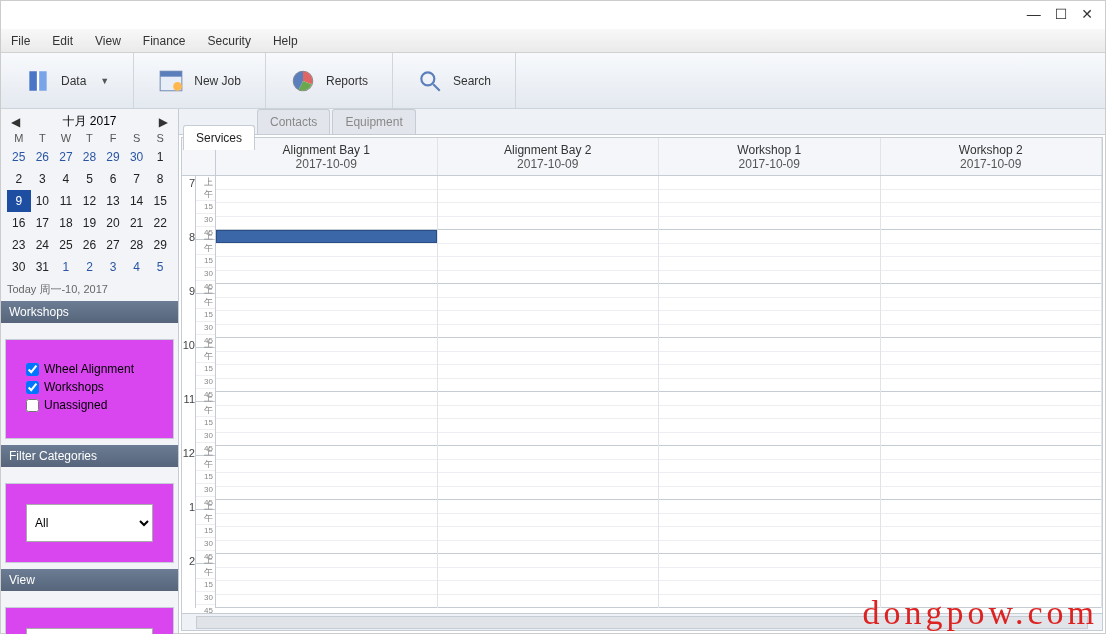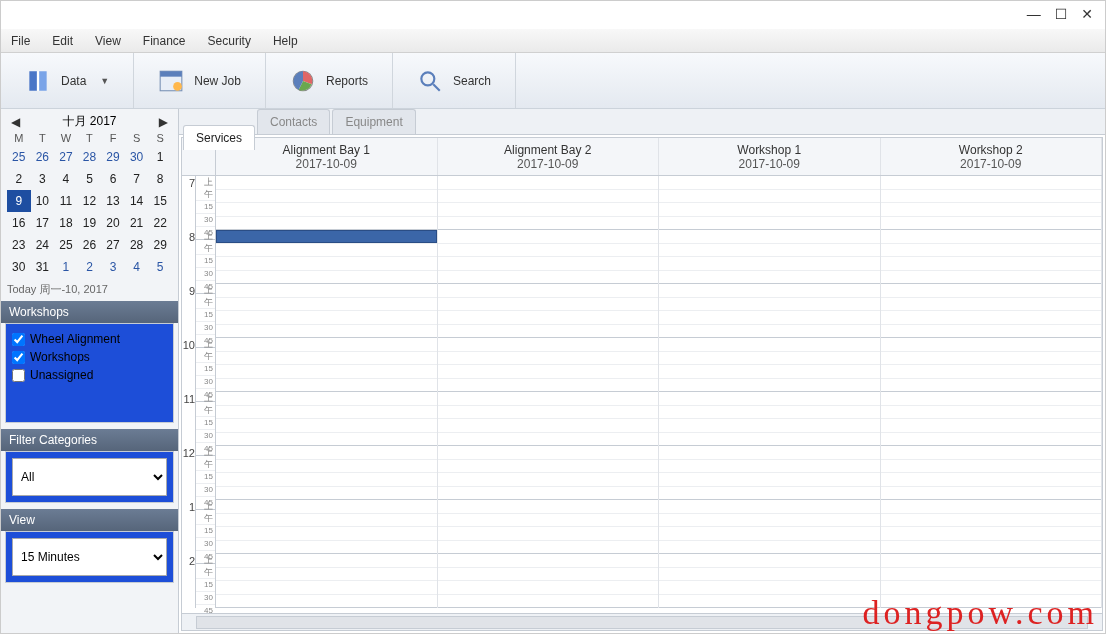--- a/index.html
+++ b/index.html
@@ -37,21 +37,21 @@
 .minical table { width: 100%; border-collapse: collapse; table-layout: fixed; }
 .minical th { font-weight: normal; color: #555; font-size: 11px; padding: 2px 0; }
 .minical td { text-align: center; padding: 4px 0; font-size: 12px; cursor: pointer; }
 .minical td.outside { color: #2a55a5; }
 .minical td.normal { color: #222; }
 .minical td.selected { background: #1e4ea1; color: #fff; }
 .today-line { font-size: 11px; color: #666; padding: 2px 6px 4px; }
 
 
 .sechead { background: linear-gradient(#6b7c94,#56657a); color: #fff; padding: 4px 8px; font-size: 12px; }
-.secbody { background: #1d4ed8; border: 1px solid #c6ccd4; margin: 0 4px 6px 4px; padding: 6px; }
+.secbody { background: #d946ef; border: 1px solid #c6ccd4; margin: 16px 4px 6px 4px; padding: 20px; }
 .secbody.tall { min-height: 100px; }
 .chk { display: flex; align-items: center; gap: 5px; padding: 2px 0; }
 .chk input { width: 13px; height: 13px; }
 .sel { width: 100%; border: 1px solid #aaa; background: #fff; height: 38px; padding: 0 4px; }
 
 
 .tabs { display: flex; height: 26px; border-bottom: 1px solid #c6ccd4; background: #eef1f5; padding-left: 4px; }
 .tab { padding: 5px 12px; border: 1px solid #c6ccd4; border-bottom: none; margin-right: 2px; background: #e2e6ec; color: #888; border-top-left-radius: 3px; border-top-right-radius: 3px; cursor: pointer; }
 .tab.active { background: #fff; color: #222; position: relative; top: 16px; }
 

